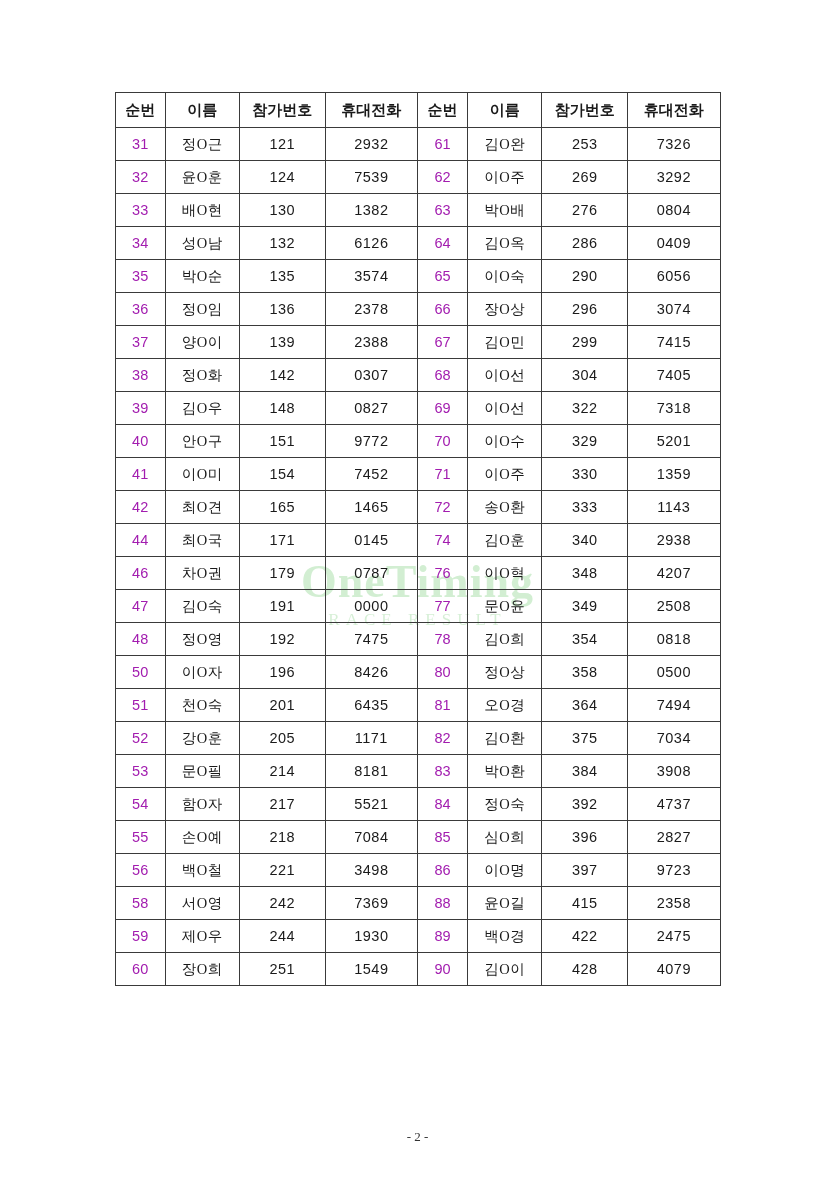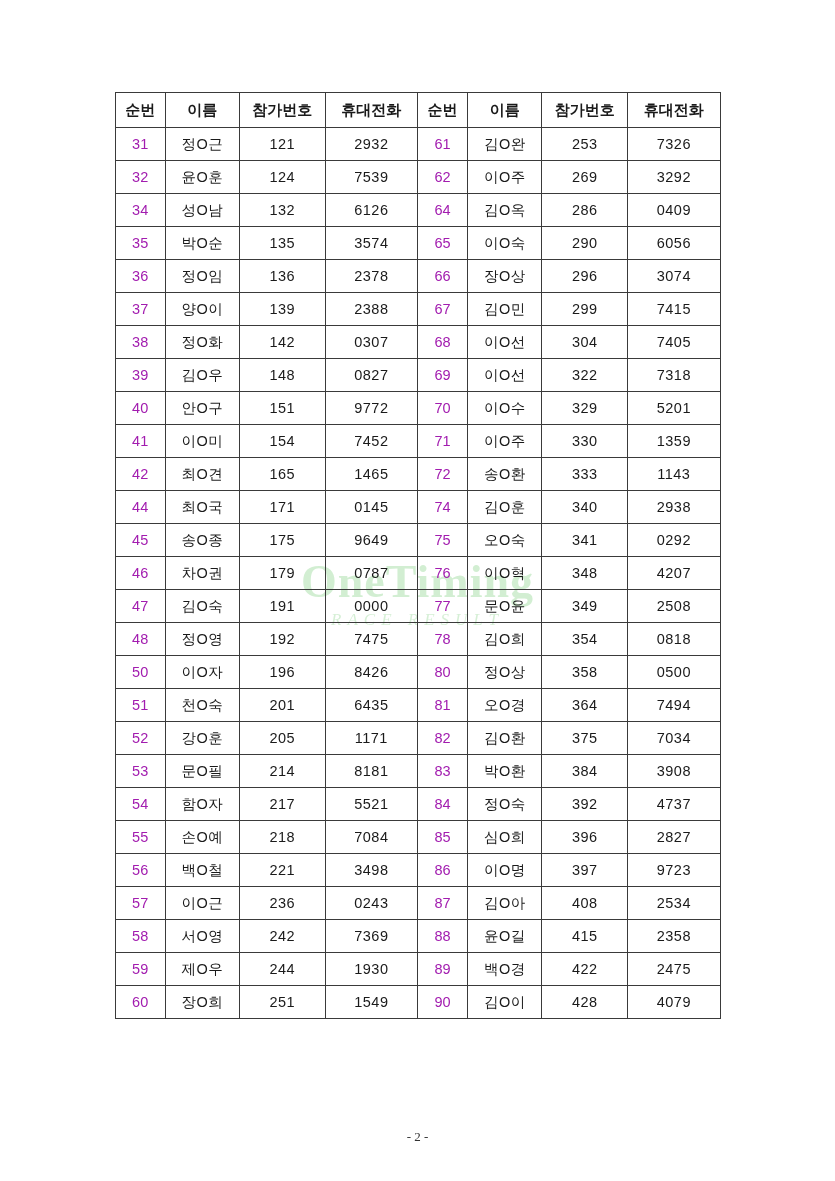--- a/index.html
+++ b/index.html
@@ -39,21 +39,20 @@
     z-index: 0;
     user-select: none;
   }
   .watermark .sub {
     display: block;
     font-size: 17px;
     font-weight: normal;
     letter-spacing: 6px;
     margin-top: 2px;
     color: #8ad28a;
-    font-style: italic;
   }
   table.roster {
     position: relative;
     z-index: 1;
     border-collapse: collapse;
     width: 606px;
     margin: 0 auto;
     background: transparent;
   }
   table.roster th,
@@ -72,21 +71,21 @@
     height: 34px;
   }
   col.c-no    { width: 56px; }
   col.c-name  { width: 84px; }
   col.c-bib   { width: 96px; }
   col.c-phone { width: 102px; }
   td.no {
     color: #a21caf;
     font-size: 14px;
   }
-  td.name { letter-spacing: 0.5px; }
+  td.name { letter-spacing: 0.5px; font-family: Liberation Serif, serif; }
   td.bib, td.phone { letter-spacing: 0.5px; }
   .footer {
     position: absolute;
     left: 0;
     right: 0;
     bottom: 36px;
     text-align: center;
     font-size: 13px;
     color: #333;
     font-family: "Liberation Serif", serif;
@@ -140,20 +139,30 @@
           <td class="no">32</td>
           <td class="name">윤O훈</td>
           <td class="bib">124</td>
           <td class="phone">7539</td>
           <td class="no">62</td>
           <td class="name">이O주</td>
           <td class="bib">269</td>
           <td class="phone">3292</td>
         </tr>
         <tr>
+          <td class="no">33</td>
+          <td class="name">배O현</td>
+          <td class="bib">130</td>
+          <td class="phone">1382</td>
+          <td class="no">63</td>
+          <td class="name">박O배</td>
+          <td class="bib">276</td>
+          <td class="phone">0804</td>
+        </tr>
+        <tr>
           <td class="no">34</td>
           <td class="name">성O남</td>
           <td class="bib">132</td>
           <td class="phone">6126</td>
           <td class="no">64</td>
           <td class="name">김O옥</td>
           <td class="bib">286</td>
           <td class="phone">0409</td>
         </tr>
         <tr>
@@ -240,30 +249,20 @@
           <td class="no">44</td>
           <td class="name">최O국</td>
           <td class="bib">171</td>
           <td class="phone">0145</td>
           <td class="no">74</td>
           <td class="name">김O훈</td>
           <td class="bib">340</td>
           <td class="phone">2938</td>
         </tr>
         <tr>
-          <td class="no">45</td>
-          <td class="name">송O종</td>
-          <td class="bib">175</td>
-          <td class="phone">9649</td>
-          <td class="no">75</td>
-          <td class="name">오O숙</td>
-          <td class="bib">341</td>
-          <td class="phone">0292</td>
-        </tr>
-        <tr>
           <td class="no">46</td>
           <td class="name">차O권</td>
           <td class="bib">179</td>
           <td class="phone">0787</td>
           <td class="no">76</td>
           <td class="name">이O혁</td>
           <td class="bib">348</td>
           <td class="phone">4207</td>
         </tr>
         <tr>
@@ -350,30 +349,20 @@
           <td class="no">56</td>
           <td class="name">백O철</td>
           <td class="bib">221</td>
           <td class="phone">3498</td>
           <td class="no">86</td>
           <td class="name">이O명</td>
           <td class="bib">397</td>
           <td class="phone">9723</td>
         </tr>
         <tr>
-          <td class="no">57</td>
-          <td class="name">이O근</td>
-          <td class="bib">236</td>
-          <td class="phone">0243</td>
-          <td class="no">87</td>
-          <td class="name">김O아</td>
-          <td class="bib">408</td>
-          <td class="phone">2534</td>
-        </tr>
-        <tr>
           <td class="no">58</td>
           <td class="name">서O영</td>
           <td class="bib">242</td>
           <td class="phone">7369</td>
           <td class="no">88</td>
           <td class="name">윤O길</td>
           <td class="bib">415</td>
           <td class="phone">2358</td>
         </tr>
         <tr>

